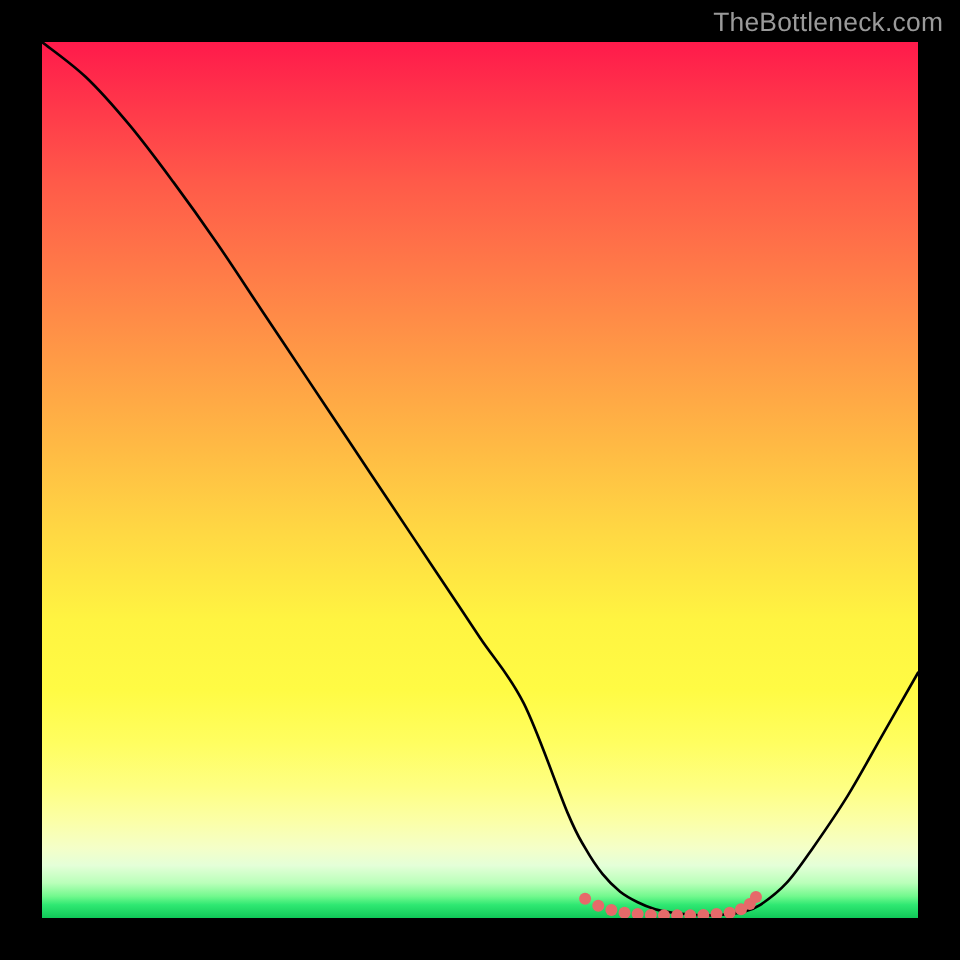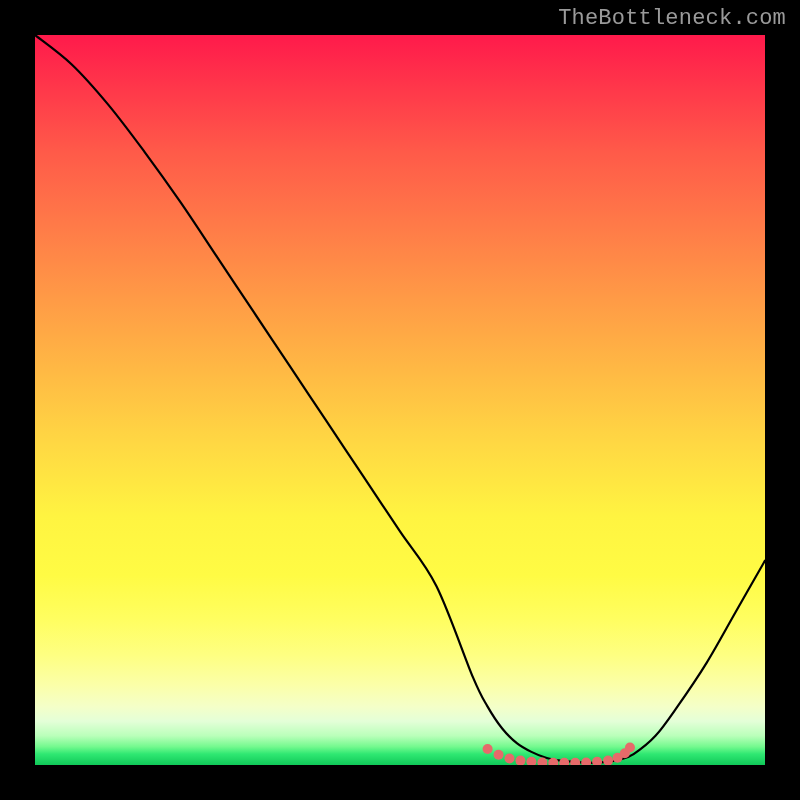--- a/index.html
+++ b/index.html
@@ -9,21 +9,20 @@
     height: 800px;
     background: #000;
     overflow: hidden;
     font-family: Arial, Helvetica, sans-serif;
   }
   .chart-container {
     position: relative;
     width: 800px;
     height: 800px;
     background: #000;
-    font-family: Liberation Mono, monospace;
   }
   .plot-area {
     position: absolute;
     left: 35px;
     top: 35px;
     width: 730px;
     height: 730px;
     overflow: hidden;
   }
   .gradient-bg {

